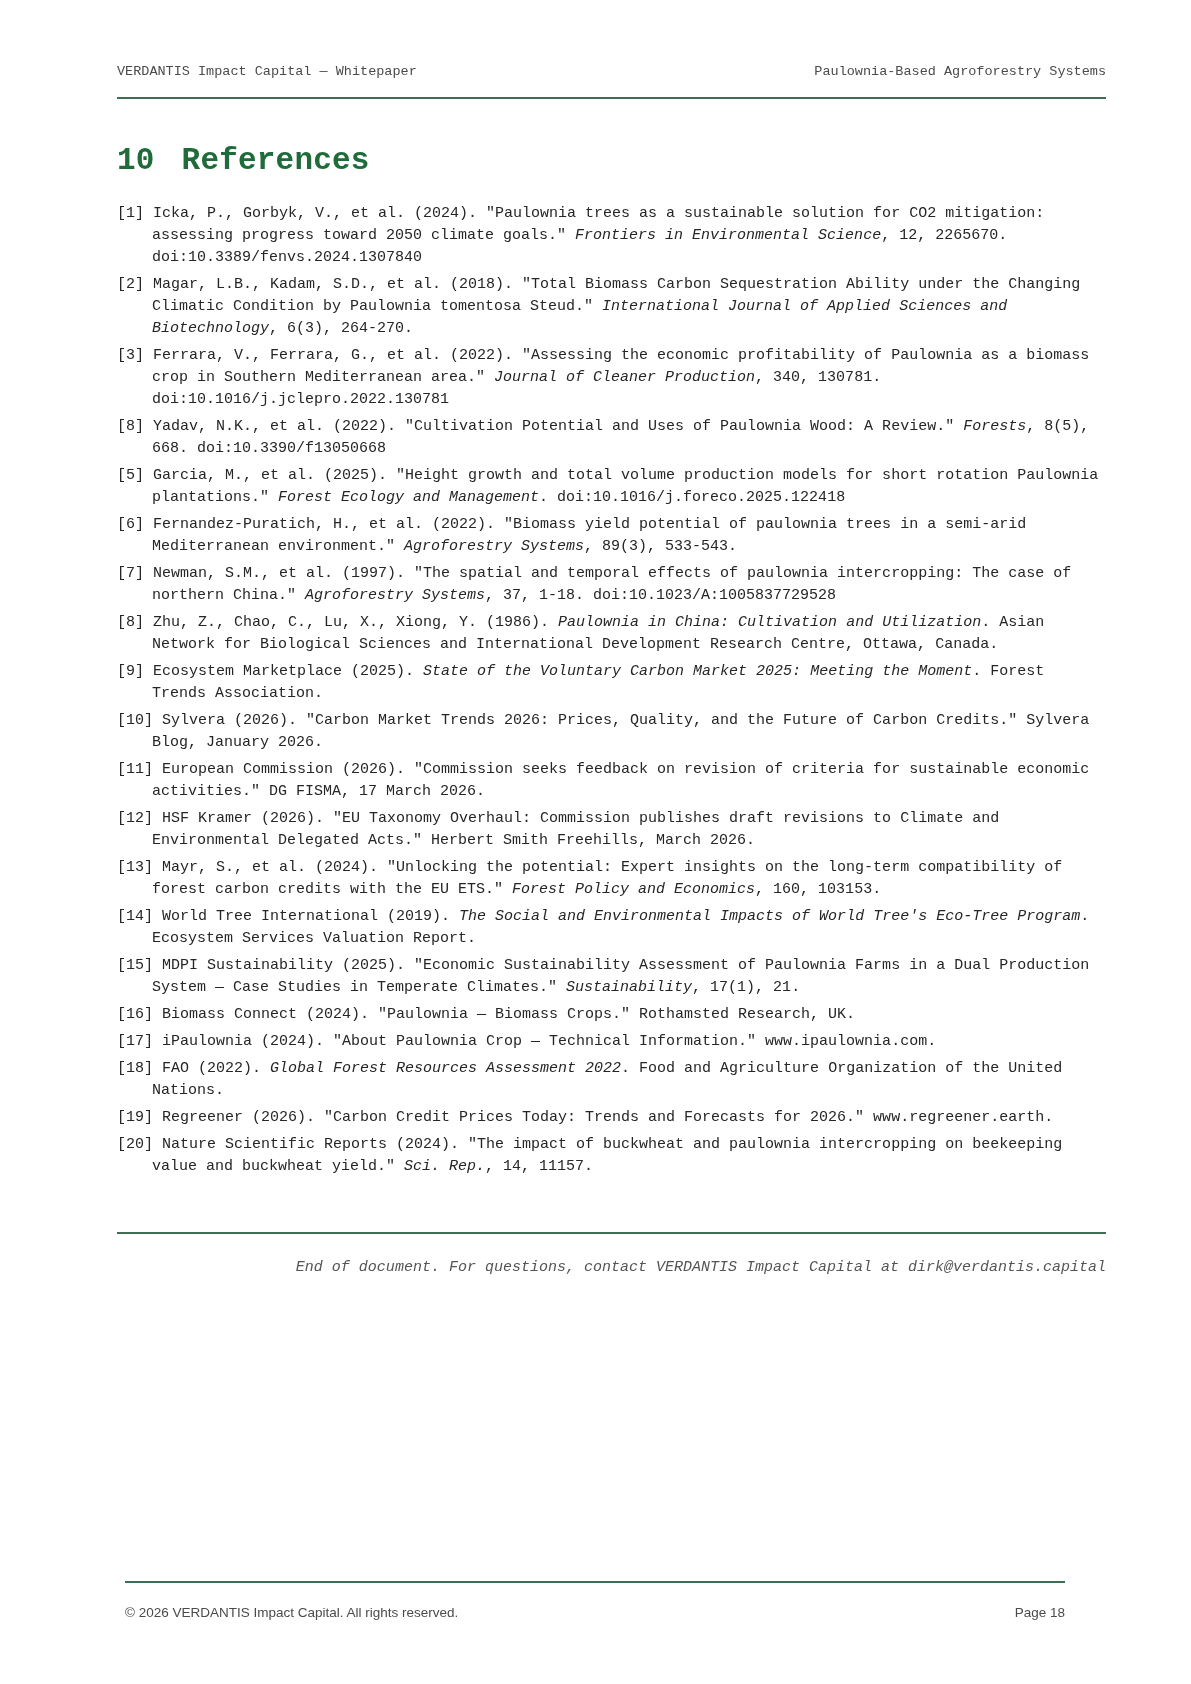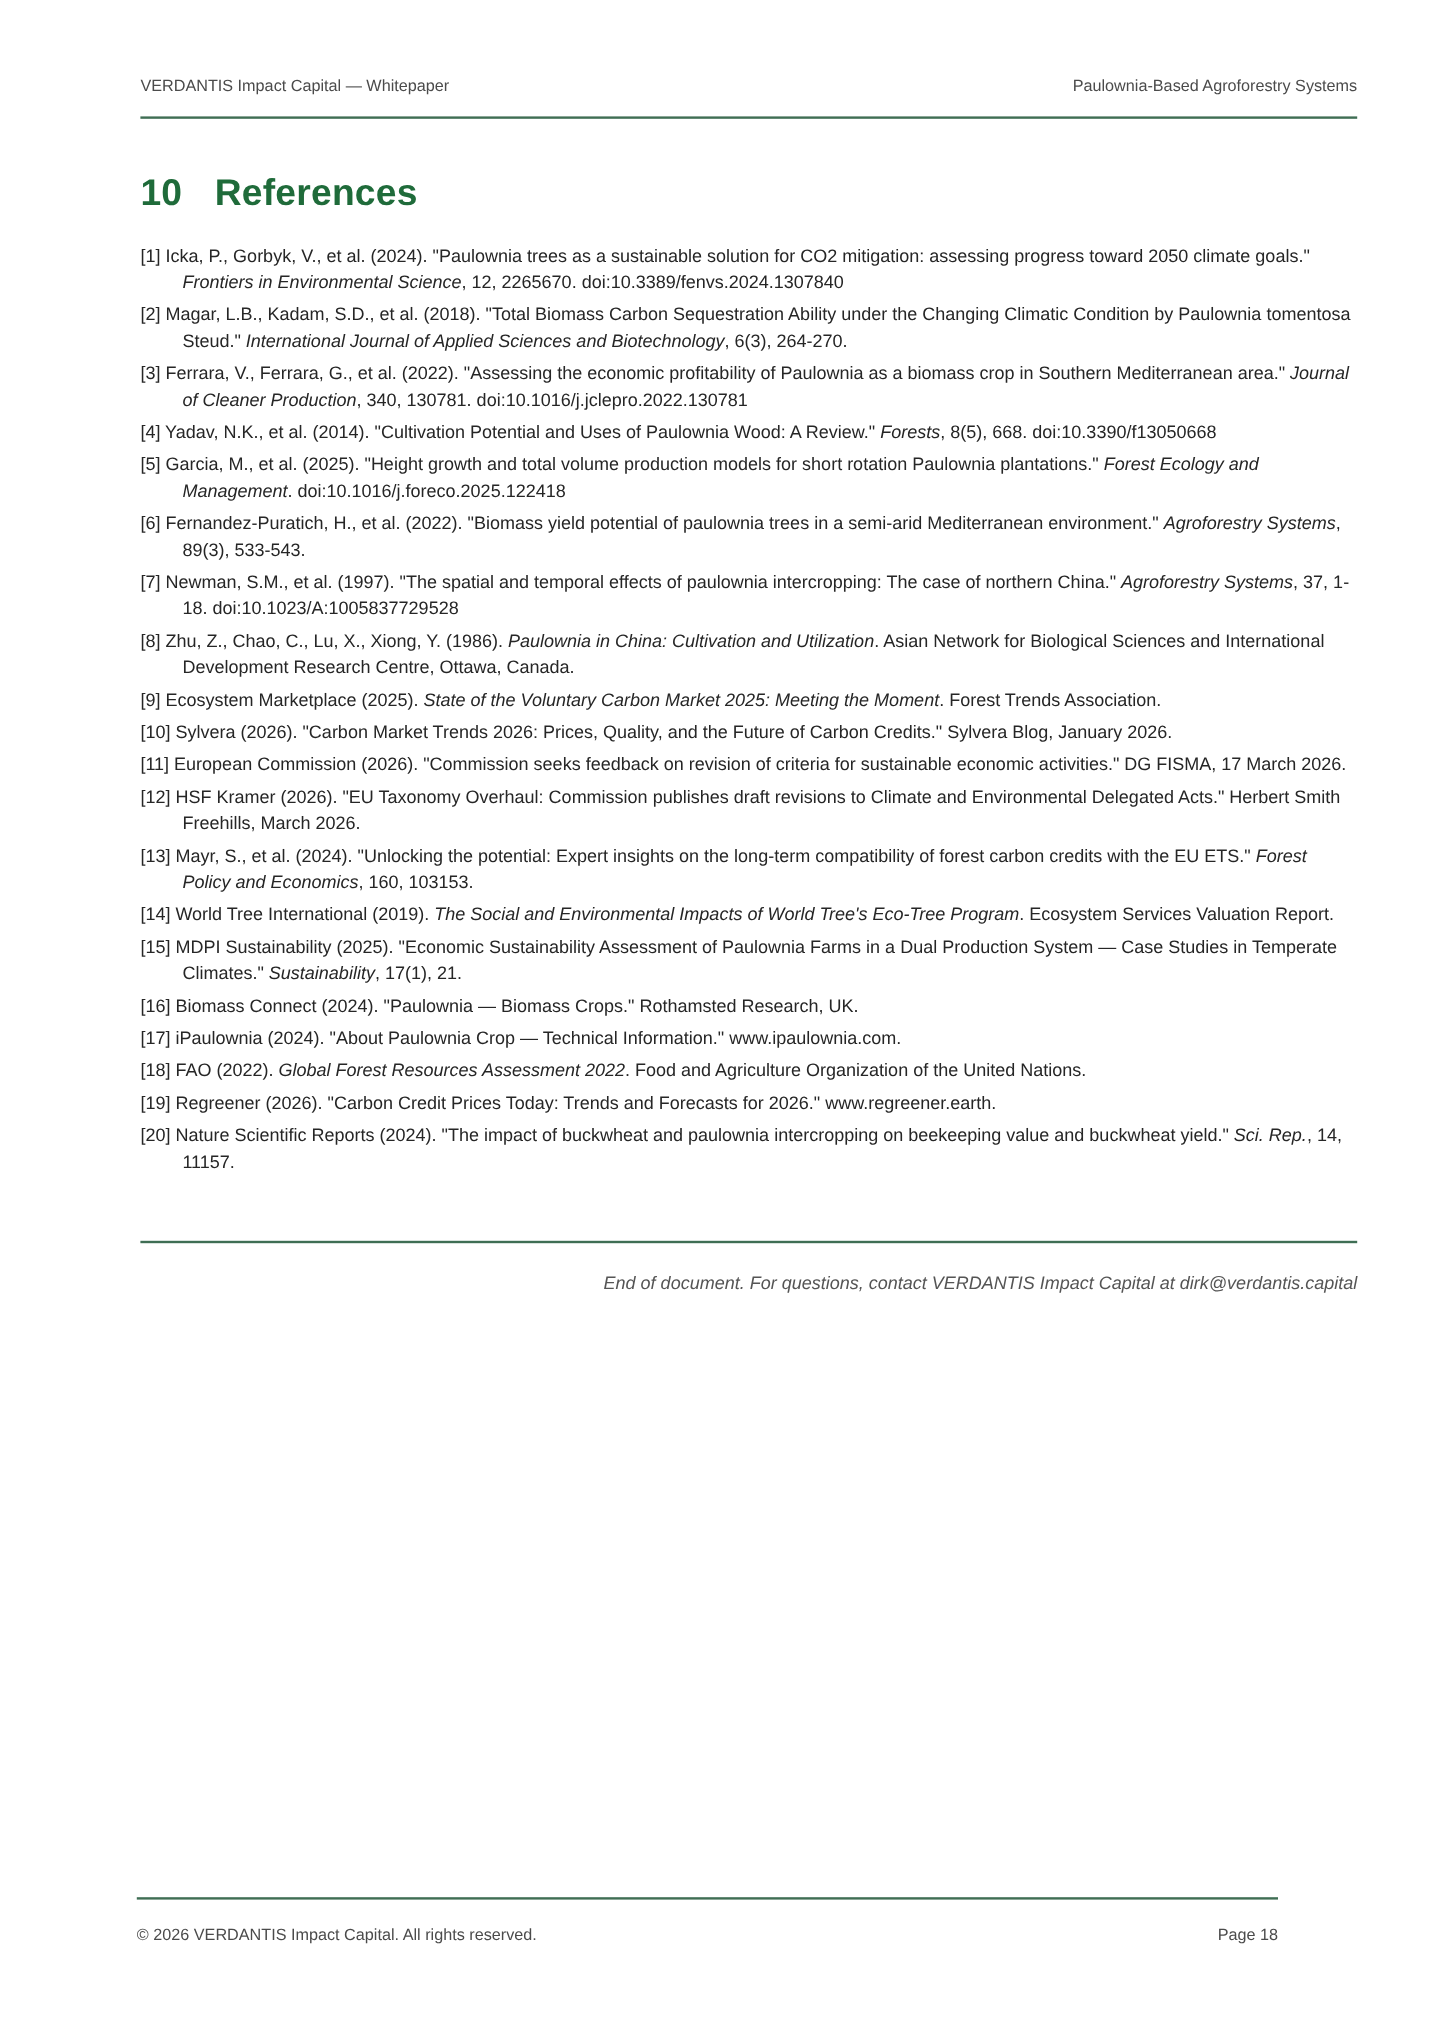--- a/index.html
+++ b/index.html
@@ -7,21 +7,22 @@
     position: relative;
     width: 1191px;
     height: 1684px;
     background: #ffffff;
     font-family: "Liberation Sans", sans-serif;
     color: #2a2a2a;
     overflow: hidden;
     box-sizing: border-box;
   }
   .content {
-    padding: 64px 60px 0 117px;
+    padding: 64px 85px 0 117px;
+    font-family: Liberation Mono, monospace;
   }
   .hdr-row {
     display: flex;
     justify-content: space-between;
     align-items: baseline;
     font-size: 13.5px;
     color: #4b4b4b;
     line-height: 16px;
   }
   .rule {
@@ -55,21 +56,21 @@
   .endnote {
     margin: 24px 0 0 0;
     text-align: right;
     font-style: italic;
     font-size: 15px;
     line-height: 20px;
     color: #555555;
   }
   .page-footer {
     position: absolute;
-    left: 114px;
+    left: 125px;
     right: 126px;
     top: 1581px;
   }
   .ftr-row {
     display: flex;
     justify-content: space-between;
     align-items: baseline;
     margin-top: 22px;
     font-size: 13.5px;
     color: #4b4b4b;
@@ -90,21 +91,21 @@
 
     <main>
       <h1 class="section-heading">
         <span class="sec-num">10</span><span>References</span>
       </h1>
 
       <div class="ref-list">
           <div class="ref"><span>[1] Icka, P., Gorbyk, V., et al. (2024). "Paulownia trees as a sustainable solution for CO2 mitigation: assessing progress toward 2050 climate goals." </span><em>Frontiers in Environmental Science</em><span>, 12, 2265670. doi:10.3389/fenvs.2024.1307840</span></div>
           <div class="ref"><span>[2] Magar, L.B., Kadam, S.D., et al. (2018). "Total Biomass Carbon Sequestration Ability under the Changing Climatic Condition by Paulownia tomentosa Steud." </span><em>International Journal of Applied Sciences and Biotechnology</em><span>, 6(3), 264-270.</span></div>
           <div class="ref"><span>[3] Ferrara, V., Ferrara, G., et al. (2022). "Assessing the economic profitability of Paulownia as a biomass crop in Southern Mediterranean area." </span><em>Journal of Cleaner Production</em><span>, 340, 130781. doi:10.1016/j.jclepro.2022.130781</span></div>
-          <div class="ref"><span>[4] Yadav, N.K., et al. (2014). "Cultivation Potential and Uses of Paulownia Wood: A Review." </span><em>Forests</em><span>, 8(5), 668. doi:10.3390/f13050668</span></div>
+          <div class="ref"><span>[8] Yadav, N.K., et al. (2022). "Cultivation Potential and Uses of Paulownia Wood: A Review." </span><em>Forests</em><span>, 8(5), 668. doi:10.3390/f13050668</span></div>
           <div class="ref"><span>[5] Garcia, M., et al. (2025). "Height growth and total volume production models for short rotation Paulownia plantations." </span><em>Forest Ecology and Management</em><span>. doi:10.1016/j.foreco.2025.122418</span></div>
           <div class="ref"><span>[6] Fernandez-Puratich, H., et al. (2022). "Biomass yield potential of paulownia trees in a semi-arid Mediterranean environment." </span><em>Agroforestry Systems</em><span>, 89(3), 533-543.</span></div>
           <div class="ref"><span>[7] Newman, S.M., et al. (1997). "The spatial and temporal effects of paulownia intercropping: The case of northern China." </span><em>Agroforestry Systems</em><span>, 37, 1-18. doi:10.1023/A:1005837729528</span></div>
           <div class="ref"><span>[8] Zhu, Z., Chao, C., Lu, X., Xiong, Y. (1986). </span><em>Paulownia in China: Cultivation and Utilization</em><span>. Asian Network for Biological Sciences and International Development Research Centre, Ottawa, Canada.</span></div>
           <div class="ref"><span>[9] Ecosystem Marketplace (2025). </span><em>State of the Voluntary Carbon Market 2025: Meeting the Moment</em><span>. Forest Trends Association.</span></div>
           <div class="ref"><span>[10] Sylvera (2026). "Carbon Market Trends 2026: Prices, Quality, and the Future of Carbon Credits." Sylvera Blog, January 2026.</span></div>
           <div class="ref"><span>[11] European Commission (2026). "Commission seeks feedback on revision of criteria for sustainable economic activities." DG FISMA, 17 March 2026.</span></div>
           <div class="ref"><span>[12] HSF Kramer (2026). "EU Taxonomy Overhaul: Commission publishes draft revisions to Climate and Environmental Delegated Acts." Herbert Smith Freehills, March 2026.</span></div>
           <div class="ref"><span>[13] Mayr, S., et al. (2024). "Unlocking the potential: Expert insights on the long-term compatibility of forest carbon credits with the EU ETS." </span><em>Forest Policy and Economics</em><span>, 160, 103153.</span></div>
           <div class="ref"><span>[14] World Tree International (2019). </span><em>The Social and Environmental Impacts of World Tree's Eco-Tree Program</em><span>. Ecosystem Services Valuation Report.</span></div>

